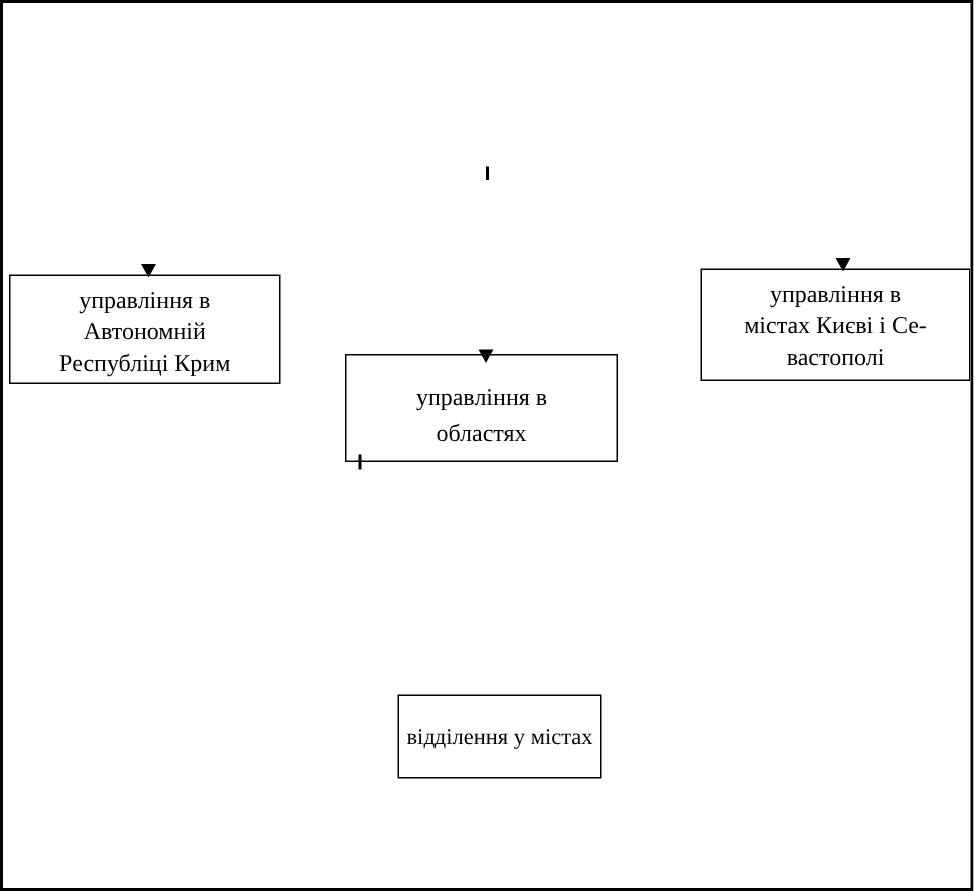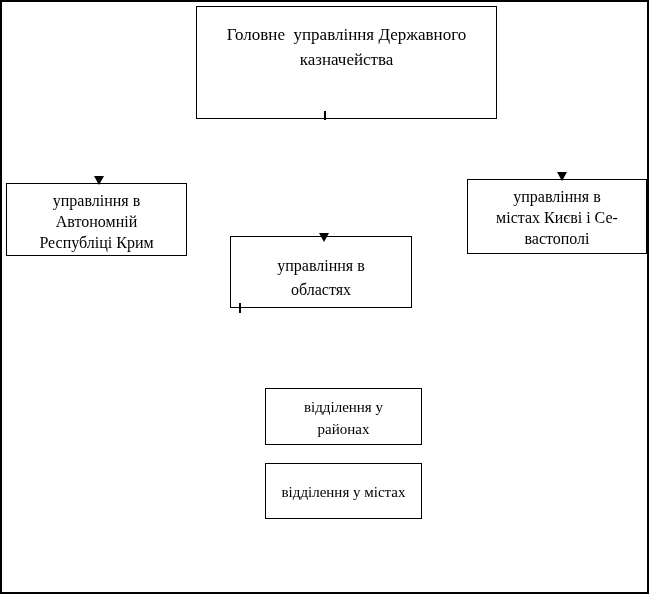--- a/index.html
+++ b/index.html
@@ -35,21 +35,21 @@
   
   #node-crimea { left: 4px; top: 181px; width: 181px; height: 73px;
                  font-size: 16px; line-height: 21px; padding-top: 6px; }
   #node-kyiv { left: 465px; top: 177px; width: 180px; height: 75px;
                font-size: 16px; line-height: 21px; padding-top: 6px; }
   #node-oblast { left: 228px; top: 234px; width: 182px; height: 72px;
                  font-size: 16px; line-height: 24px; padding-top: 17px; }
   
   #node-raion { left: 263px; top: 386px; width: 157px; height: 57px;
                 font-size: 15px; line-height: 22px; padding-top: 7px; }
-  #node-city { left: 263px; top: 461px; width: 157px; height: 56px;
+  #node-city { left: 263px; top: 461px; width: 136px; height: 56px;
                font-size: 15px; line-height: 22px; padding-top: 17px; }
   #node-city-raion { left: 263px; top: 528px; width: 157px; height: 61px;
                      font-size: 15px; line-height: 22px; padding-top: 8px; }
   
   .arrow-down {
     position: absolute;
     width: 0; height: 0;
     border-left: 5px solid transparent;
     border-right: 5px solid transparent;
     border-top: 9px solid var(--connector-color, #000);
@@ -66,46 +66,38 @@
     z-index: 2;
   }
   #tick-root   { left: 322px; top: 109px; height: 9px; }
   #tick-oblast { left: 237px; top: 301px; height: 10px; }
 </style>
 </head>
 <body>
 
 <div class="canvas">
 
-  <div class="node" id="node-root">
-    <span class="node-text">Головне  управління Державного
-казначейства</span>
-  </div>
 
   <div class="node" id="node-crimea">
     <span class="node-text">управління в
 Автономній
 Республіці Крим</span>
   </div>
 
   <div class="node" id="node-kyiv">
     <span class="node-text">управління в
 містах Києві і Се-
 вастополі</span>
   </div>
 
   <div class="node" id="node-oblast">
     <span class="node-text">управління в
 областях</span>
   </div>
 
-  <div class="node" id="node-raion">
-    <span class="node-text">відділення у
-районах</span>
-  </div>
 
   <div class="node" id="node-city">
     <span class="node-text">відділення у містах</span>
   </div>
 
 
   <div class="arrow-down" id="arrow-crimea"></div>
   <div class="arrow-down" id="arrow-kyiv"></div>
   <div class="arrow-down" id="arrow-oblast"></div>
 

